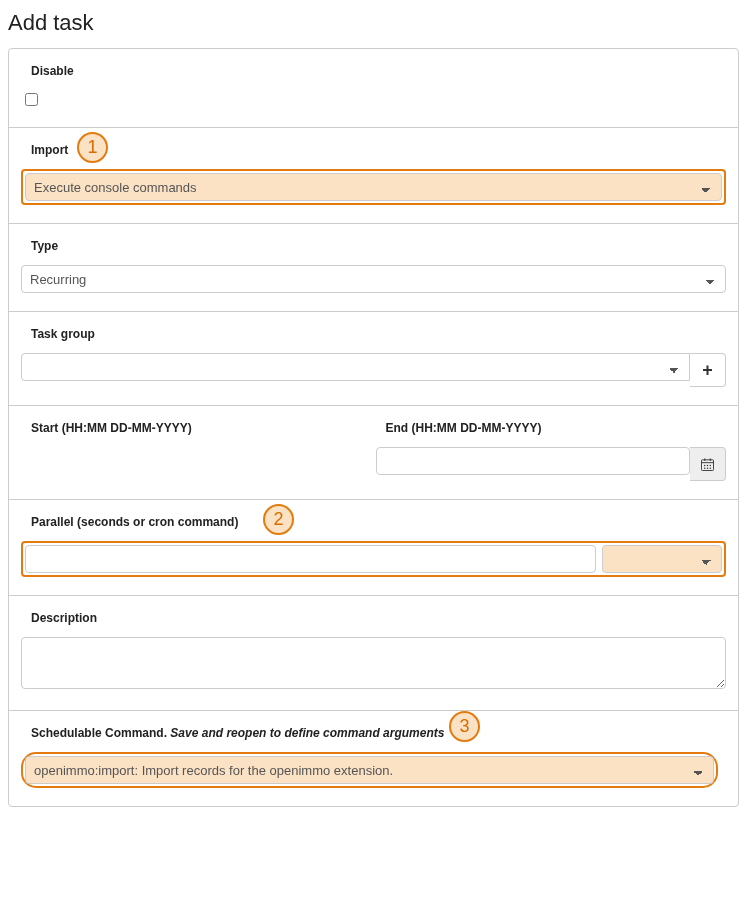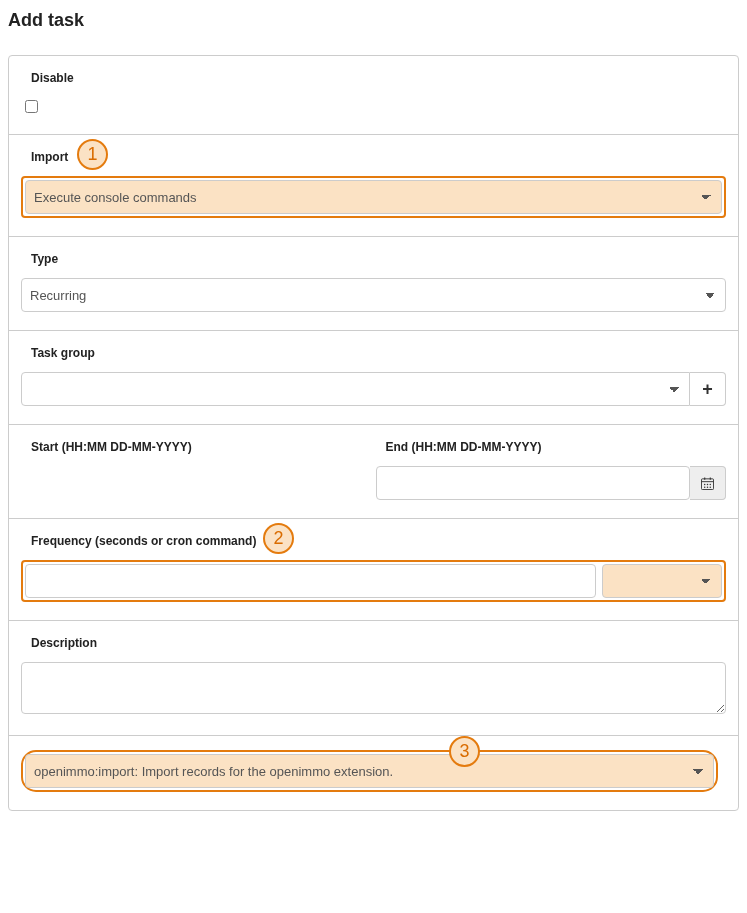--- a/index.html
+++ b/index.html
@@ -6,23 +6,23 @@
   body {
     margin: 0;
     padding: 8px;
     font-family: Arial, Helvetica, sans-serif;
     font-size: 13px;
     color: #222;
     width: 747px;
     background: #fff;
   }
   h2.title {
-    font-weight: 700;
-    font-size: 18px;
-    margin: 2px 0 24px 0;
+    font-weight: 400;
+    font-size: 22px;
+    margin: 2px 0 12px 0;
   }
   .form {
     border: 1px solid #ccc;
     border-radius: 4px;
   }
   .section {
     padding: 14px 12px 18px 12px;
     border-bottom: 1px solid #ccc;
     position: relative;
   }
@@ -31,21 +31,21 @@
     font-weight: bold;
     font-size: 12px;
     display: inline-block;
     margin-bottom: 12px;
     padding-left: 10px;
   }
   select.control,
   input[type=text].control,
   textarea.control {
     width: 100%;
-    height: 34px;
+    height: 28px;
     border: 1px solid #ccc;
     border-radius: 4px;
     padding: 4px 8px;
     font-size: 13px;
     font-family: inherit;
     background: #fff;
     color: #555;
   }
   select.control {
     appearance: none;
@@ -181,39 +181,42 @@
                 <circle cx="7" cy="11" r="0.8" fill="#333"></circle>
                 <circle cx="10" cy="11" r="0.8" fill="#333"></circle>
               </svg>
           </div>
         </div>
       </div>
     </div>
   </div>
 
   <div class="section">
-    <span class="label">Frequency (seconds or cron command)</span>
+    <span class="label">Parallel (seconds or cron command)</span>
     <span class="callout" style="top:4px; left:254px;">2</span>
     <div class="highlight-wrap">
       <div class="freq-group">
         <input type="text" class="control" value="" style="">
         <select class="control">
           <option></option>
         </select>
       </div>
     </div>
   </div>
 
 
   <div class="section">
     <div class="label">Description</div>
     <textarea class="control" style=""></textarea>
   </div>
 
   <div class="section">
+    <span class="label">
+      <span>Schedulable Command. </span><span class="italic">Save and reopen to define command arguments</span>
+    </span>
     <span class="callout" style="top:0px; left:440px;">3</span>
     <div class="highlight-wrap" style="width: calc(100% - 8px); border-radius: 15px;">
       <select class="control">
         <option>openimmo:import: Import records for the openimmo extension.</option>
       </select>
     </div>
   </div>
 
 </div>
 

